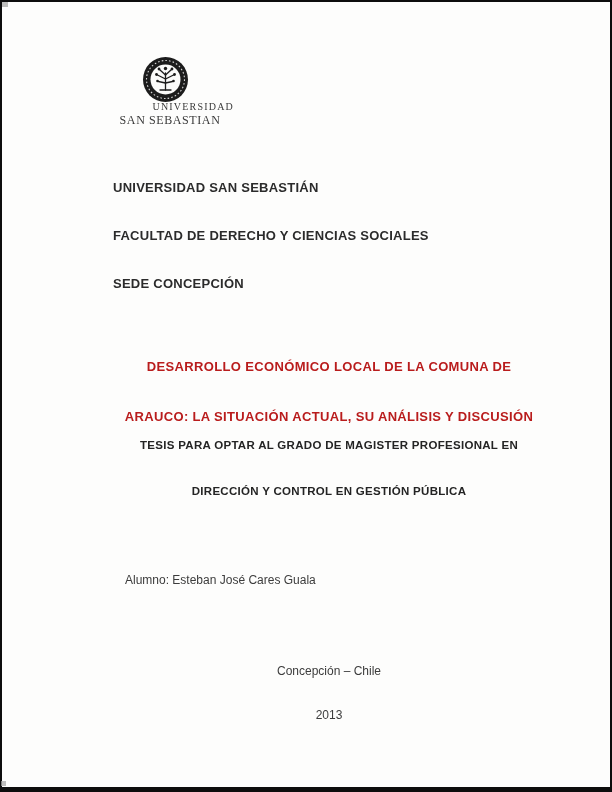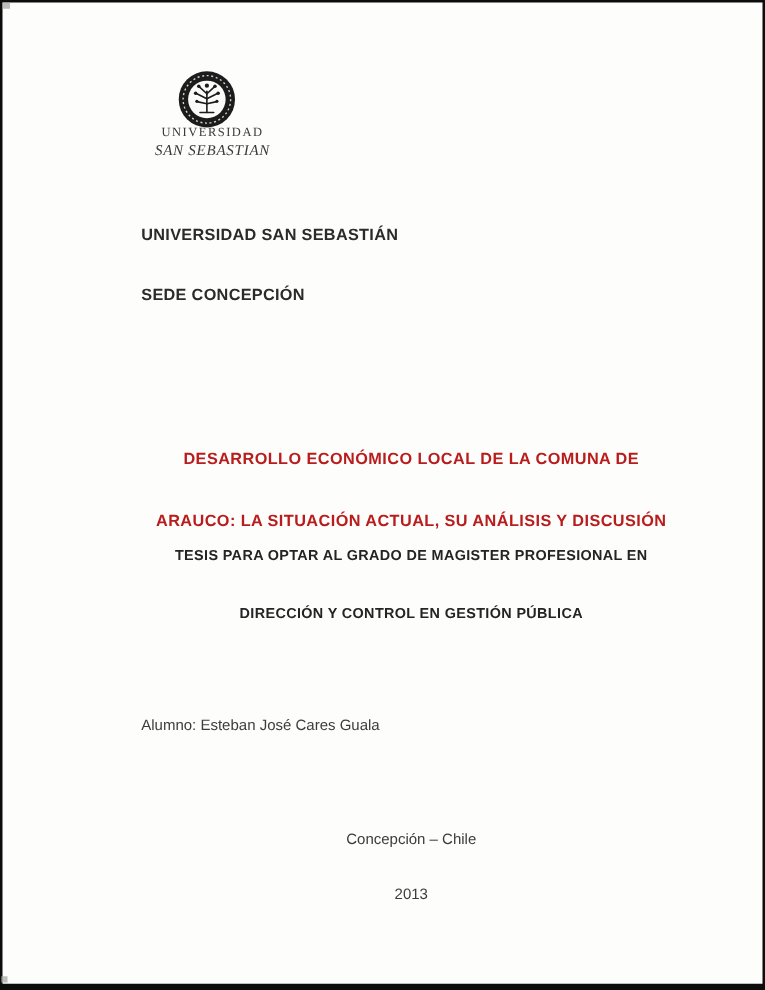--- a/index.html
+++ b/index.html
@@ -23,22 +23,22 @@
   .speck-bl{left:1px;top:781px;width:5px;height:5px;}
   
   .seal{position:absolute;left:142px;top:56px;}
   .wordmark{
     position:absolute;left:106px;top:101px;width:128px;
     text-align:center;
     font-family:"Liberation Serif", serif;
     color:#3a3a3a;
     line-height:12px;
   }
-  .wordmark .wm1{font-size:10px;letter-spacing:1.2px;}
-  .wordmark .wm2{font-size:12px;letter-spacing:0.6px;margin-top:1px;font-style:italic;}
+  .wordmark .wm1{font-size:10px;letter-spacing:1.2px;text-align:right;}
+  .wordmark .wm2{font-size:12px;letter-spacing:0.6px;margin-top:1px;}
   
   .block{position:absolute;white-space:pre-line;}
   .header-block{
     left:113px;top:152px;width:440px;
     font-size:13px;font-weight:bold;
     line-height:24px;letter-spacing:0.25px;
     color:#2b2b2b;text-align:left;
   }
   .title-block{
     left:98px;top:329px;width:462px;
@@ -46,21 +46,21 @@
     line-height:25px;letter-spacing:0.35px;
     text-align:center;color:#b91c1c;
   }
   .subtitle-block{
     left:98px;top:411px;width:462px;
     font-size:11.5px;font-weight:bold;
     line-height:23px;letter-spacing:0.3px;
     text-align:center;color:#242424;
   }
   .credits-block{
-    left:113px;top:546px;width:400px;
+    left:125px;top:546px;width:400px;
     font-size:12px;font-weight:normal;
     line-height:22.5px;
     color:#3c3c3c;text-align:left;
   }
   .footer-block{
     left:98px;top:638px;width:462px;
     font-size:12px;font-weight:normal;
     line-height:22px;
     text-align:center;color:#3c3c3c;
   }
@@ -102,20 +102,21 @@
       <circle cx="31.5" cy="25" r="1.3"></circle>
     </g>
   </svg>
   <div class="wordmark">
     <div class="wm1">UNIVERSIDAD</div>
     <div class="wm2">SAN SEBASTIAN</div>
   </div>
 
   <div class="block header-block">
     <span class="line">UNIVERSIDAD SAN SEBASTIÁN</span>
+    <span class="line">FACULTAD DE DERECHO Y CIENCIAS SOCIALES</span>
     <span class="line">SEDE CONCEPCIÓN</span>
   </div>
 
   <div class="block title-block">
     <span class="line">DESARROLLO ECONÓMICO LOCAL DE LA COMUNA DE</span>
     <span class="line">ARAUCO: LA SITUACIÓN ACTUAL, SU ANÁLISIS Y DISCUSIÓN</span>
   </div>
 
   <div class="block subtitle-block">
     <span class="line">TESIS PARA OPTAR AL GRADO DE MAGISTER PROFESIONAL EN</span>

